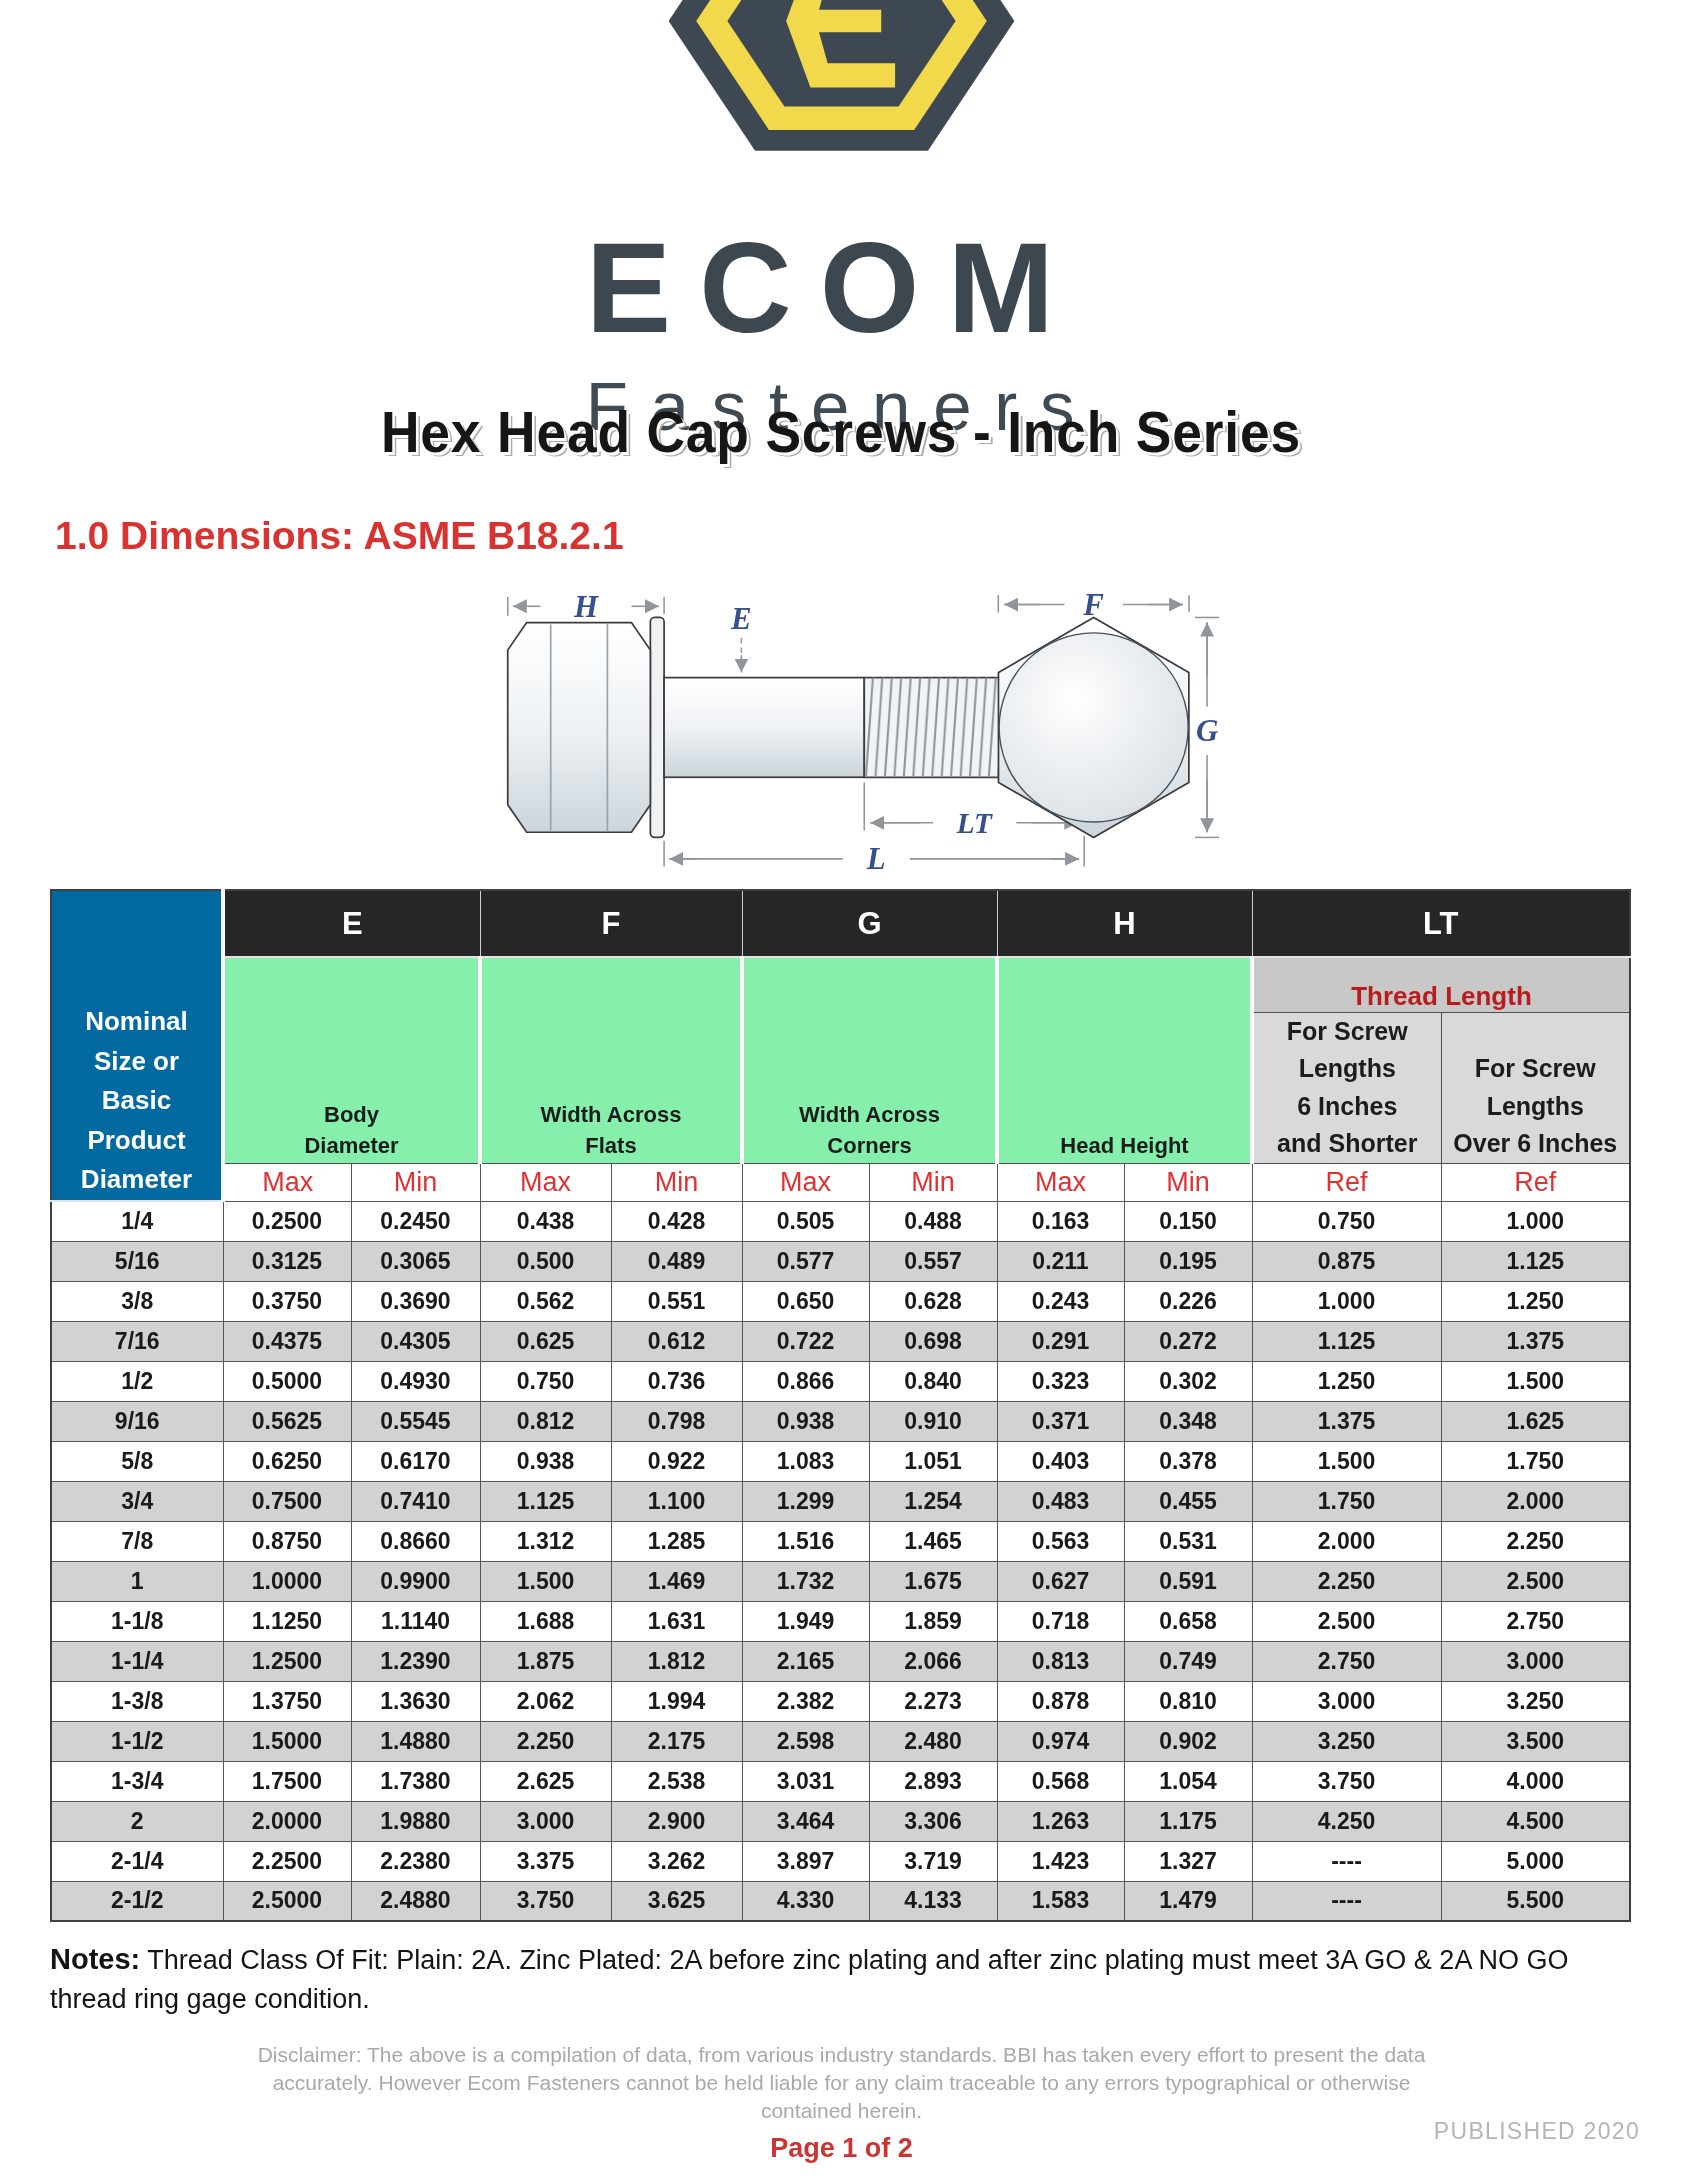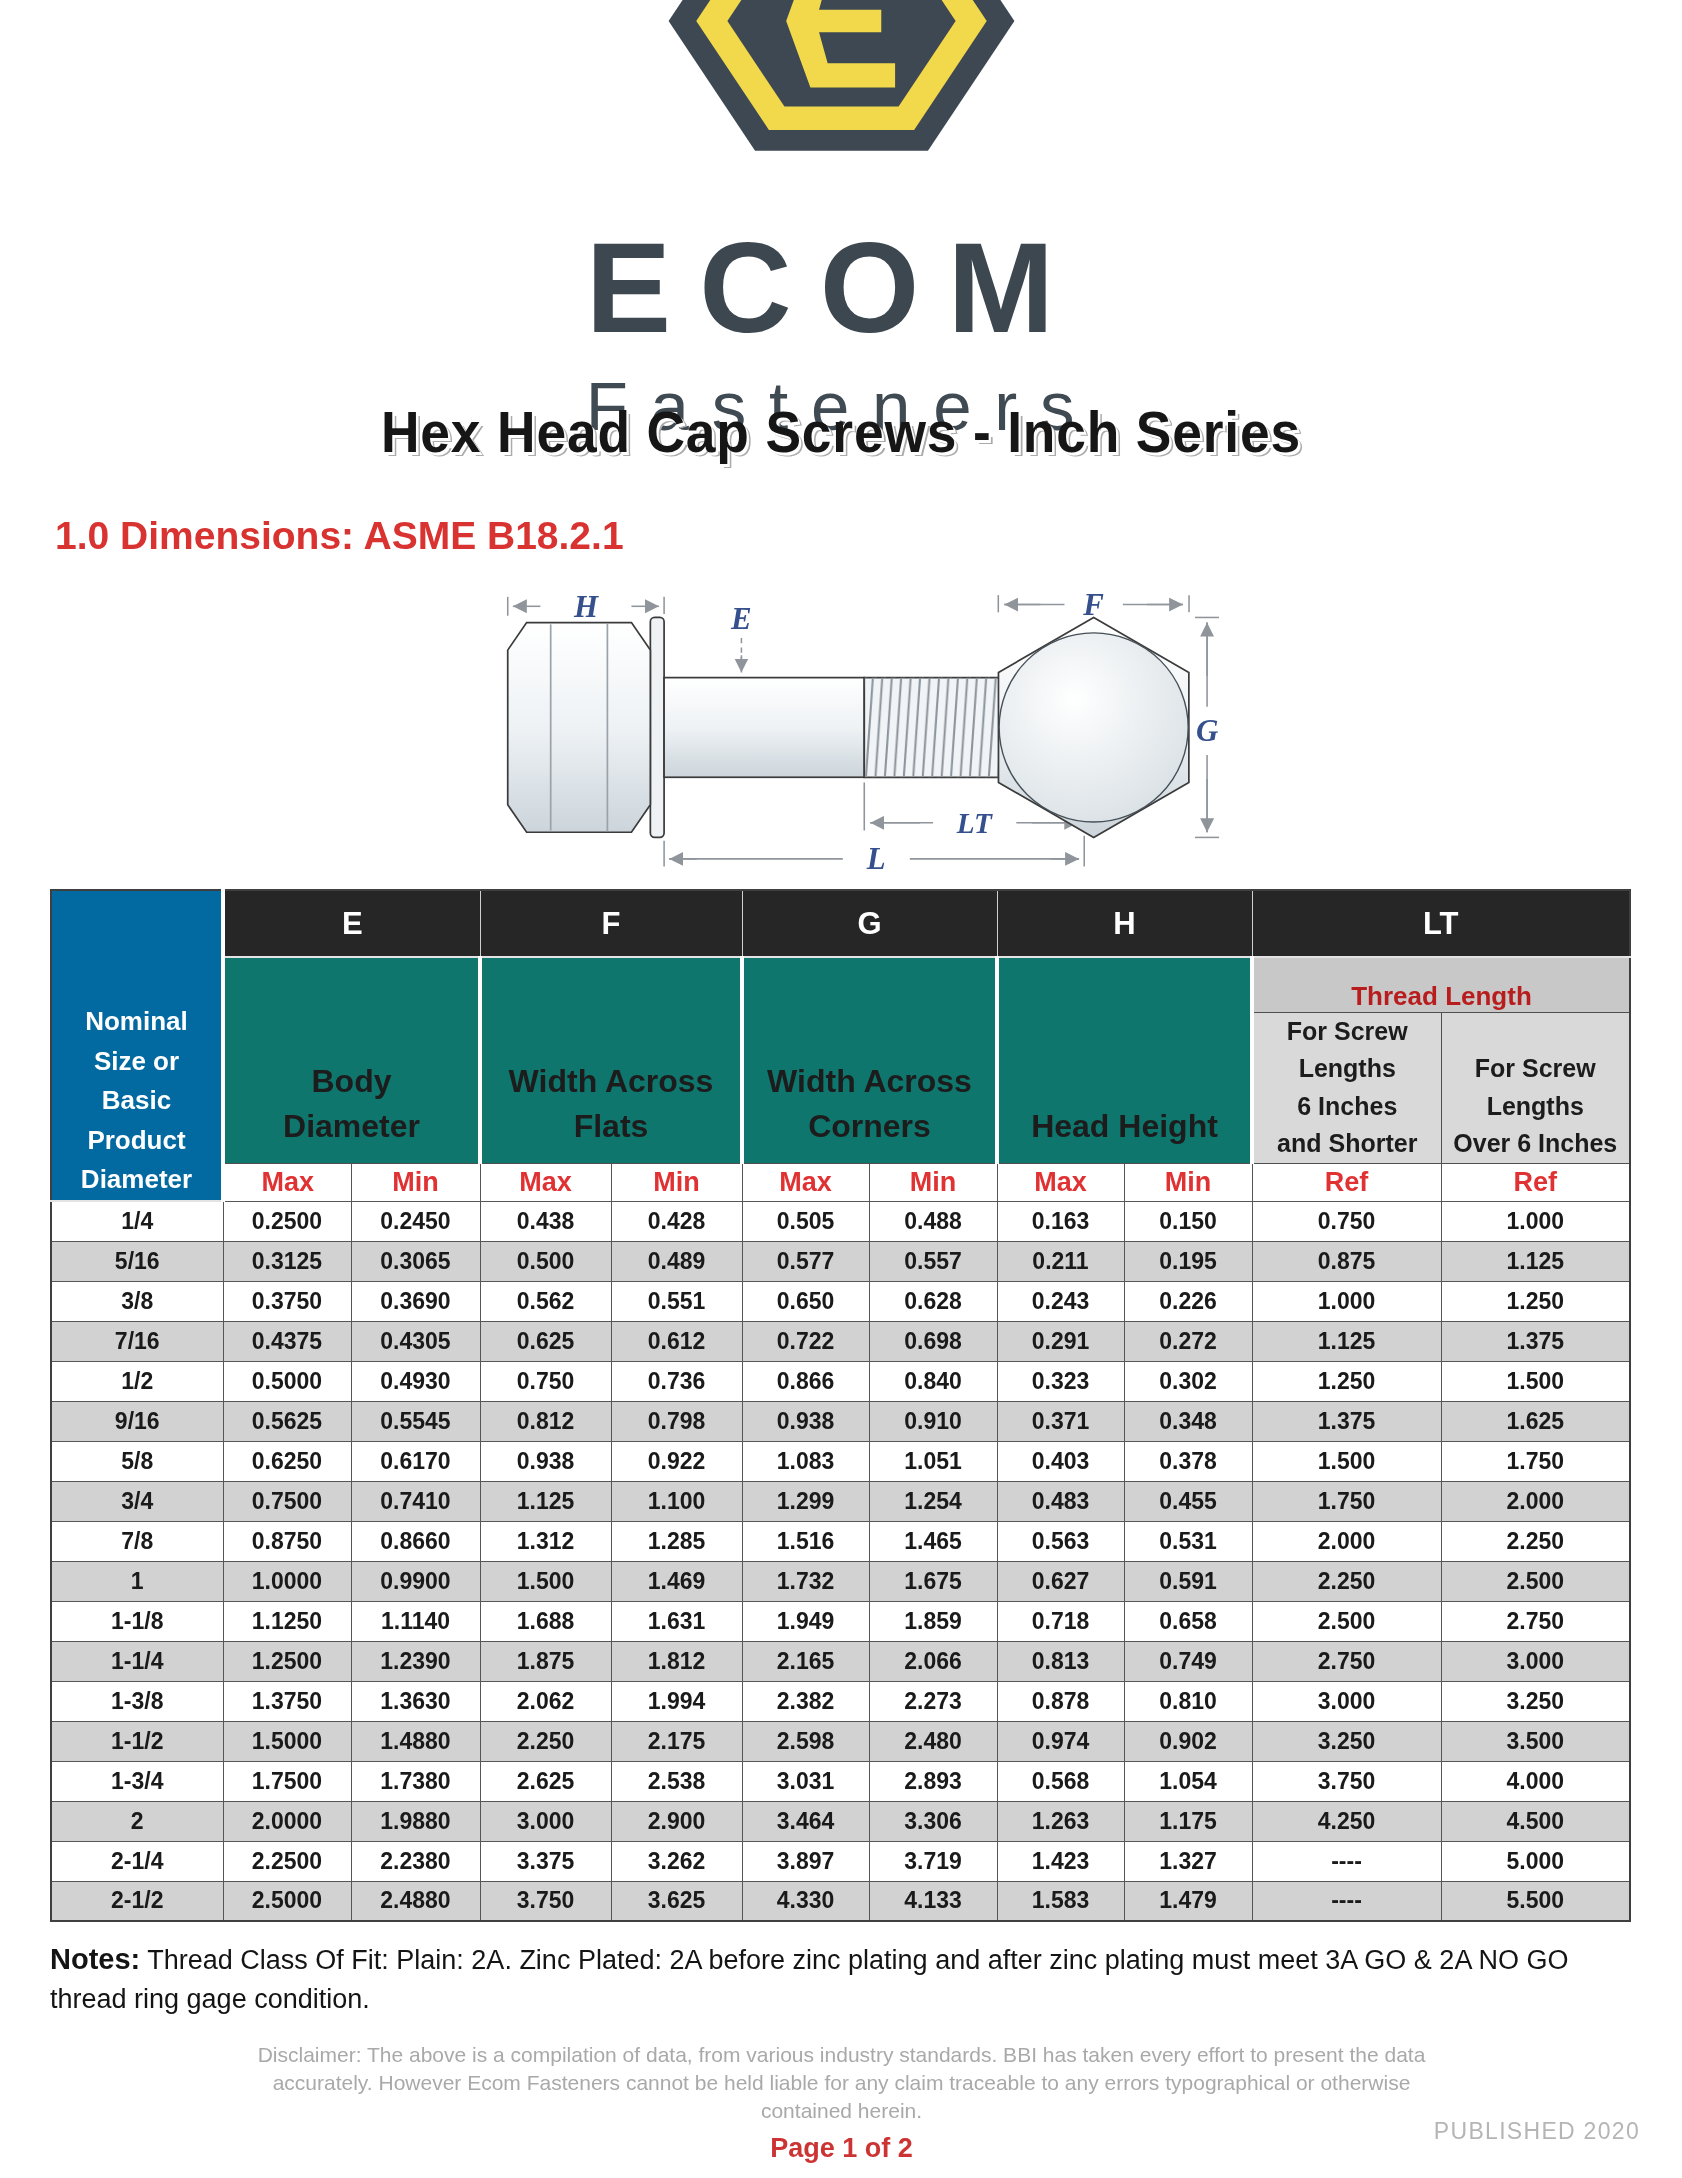--- a/index.html
+++ b/index.html
@@ -34,34 +34,34 @@
   }
   table.spec th, table.spec td { padding: 0; text-align: center; overflow: hidden; }
   .black-row th { background: #262626; color: #ffffff; height: 67px; font-size: 31px; font-weight: 700; border-bottom: 2.6px solid #e3e3e3; vertical-align: middle; }
   .black-row th + th { border-left: 1.7px solid #cfcfcf; }
   th.corner {
     background: #0369a1; color: #ffffff; border-right: 4.3px solid #ffffff;
     white-space: pre-line; font-size: 26px; font-weight: 700; line-height: 1.52;
     vertical-align: bottom; padding-bottom: 3.5px;
   }
   .band-row th.group {
-    background: #0f766e; color: #1c1c1c; white-space: pre-line;
-    font-size: 32px; font-weight: 700; line-height: 1.4;
-    vertical-align: bottom; padding-bottom: 14px;
+    background: #86efac; color: #1c1c1c; white-space: pre-line;
+    font-size: 22px; font-weight: 700; line-height: 1.4;
+    vertical-align: bottom; padding-bottom: 1px;
     border-left: 4.3px solid #ffffff; border-bottom: 1.7px solid #4f4f4f;
   }
   th.thread-length {
     background: #c8c8c8; color: #b91c1c; font-size: 26px; font-weight: 700;
     height: 55px; vertical-align: bottom; padding-bottom: 7px;
     border-left: 4.3px solid #ffffff; border-bottom: 1.7px solid #4f4f4f;
   }
   .band-row2 th { height: 149px; background: #d9d9d9; color: #1c1c1c; white-space: pre-line; font-size: 25px; font-weight: 700; line-height: 1.5; vertical-align: bottom; padding-bottom: 10.4px; border-bottom: 1.7px solid #4f4f4f; }
   th.lt-sub-a { border-left: 4.3px solid #ffffff; }
   th.lt-sub-b { border-left: 1.7px solid #4f4f4f; }
-  .measure th { background: #ffffff; color: #e03233; font-size: 27px; font-weight: 700; height: 38px; border: 0.9px solid #565656; vertical-align: middle; }
+  .measure th { background: #ffffff; color: #e03233; font-size: 27px; font-weight: 400; height: 38px; border: 0.9px solid #565656; vertical-align: middle; }
   tbody td { height: 40px; font-size: 23px; font-weight: 700; border: 0.9px solid #565656; vertical-align: middle; background: #ffffff; }
   tbody tr:nth-child(even) td { background: #d2d2d2; }
   
   .notes { margin: 15.6px 50px 0 50px; font-size: 27px; line-height: 1.45; color: #141414; }
   .notes-label { font-weight: 700; font-size: 29px; }
   .disclaimer { margin: 22.5px auto 0 auto; width: 1211px; text-align: center; font-size: 21px; line-height: 1.32; color: #a9a9a9; }
   .page-label { margin-top: 8.6px; text-align: center; font-size: 27px; font-weight: 700; color: #cc3333; }
   .published { position: absolute; right: 43px; bottom: 33px; font-size: 23px; color: #b5b5b5; letter-spacing: 1.3px; }
 </style>
 </head>

